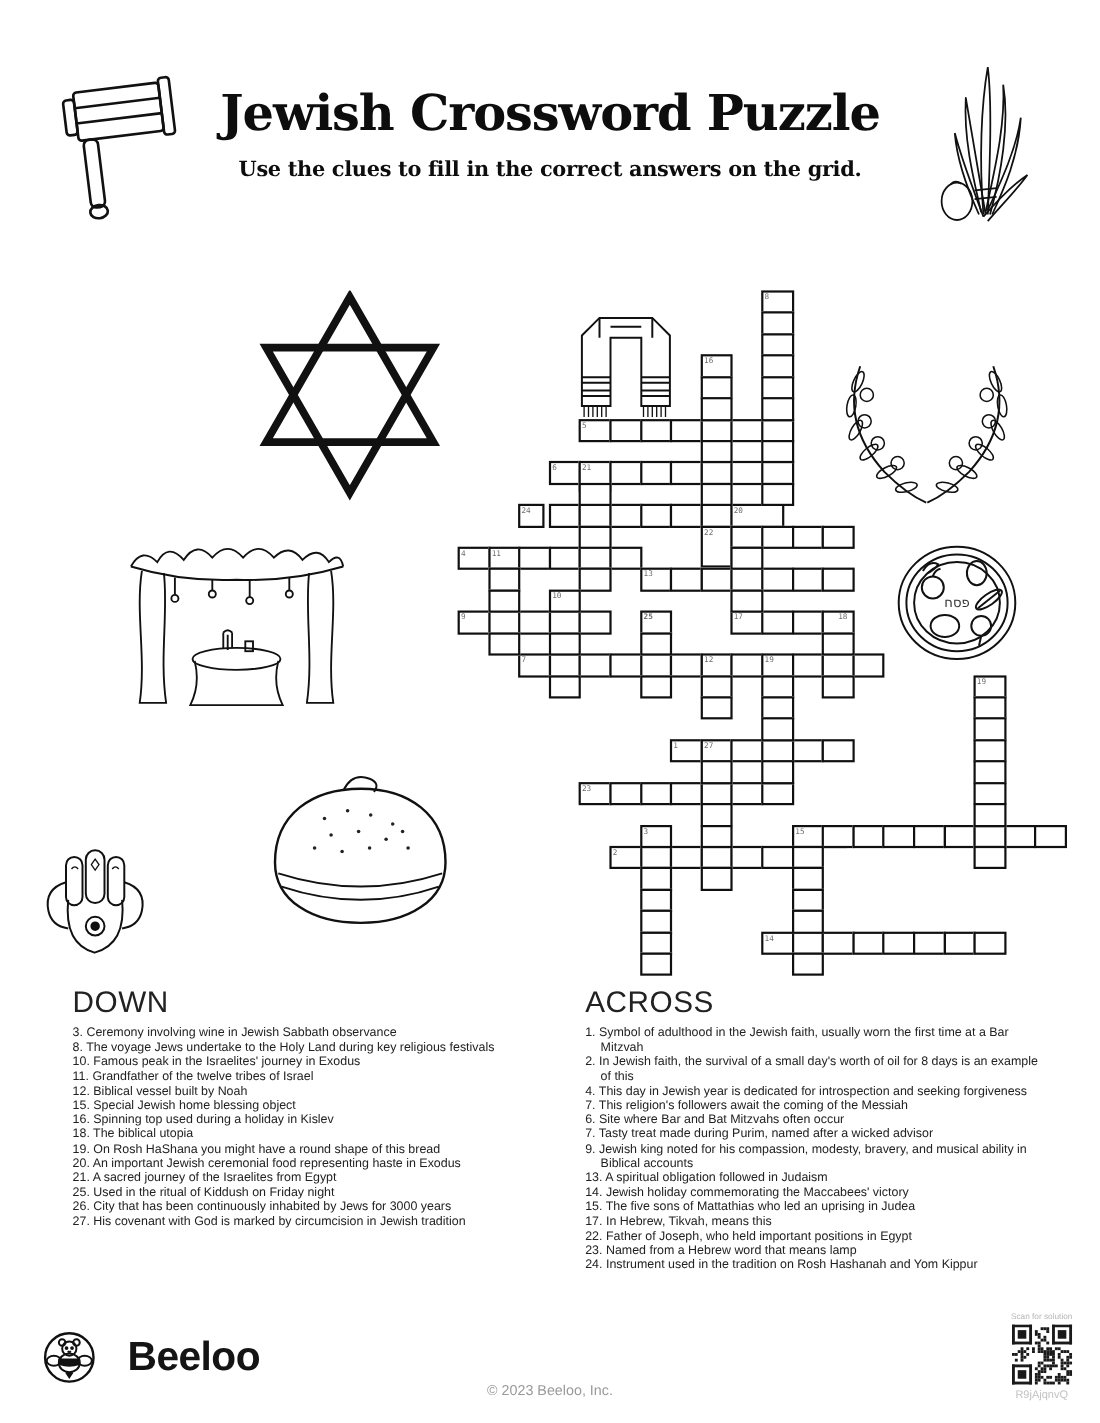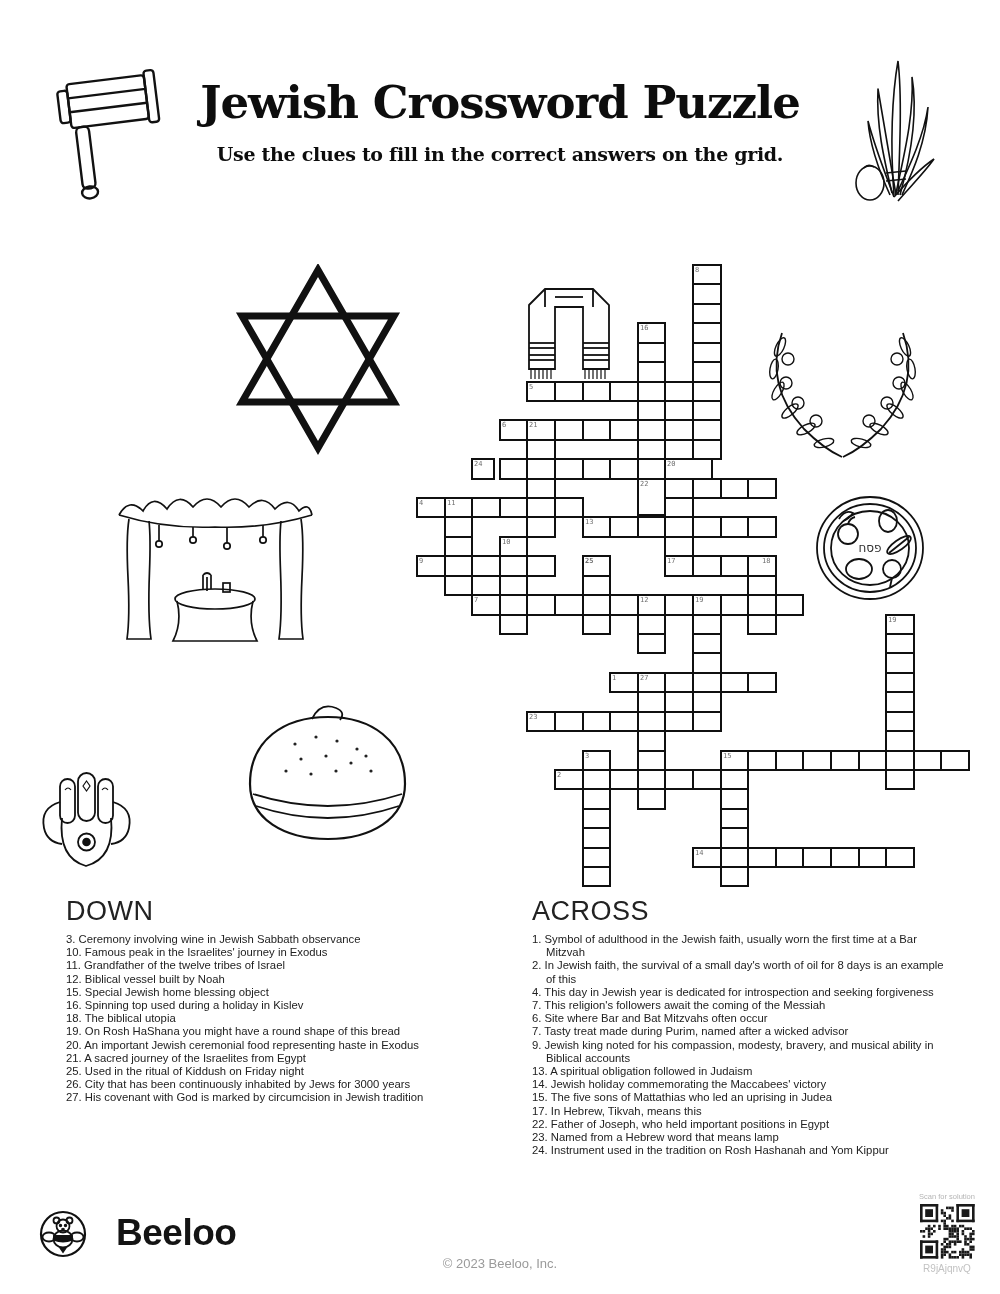--- a/index.html
+++ b/index.html
@@ -408,20 +408,21 @@
         <circle cx="71" cy="76" r="1.6"></circle>
       <circle cx="96" cy="73" r="1.6"></circle>
         <circle cx="126" cy="58" r="1.6"></circle>
     </g>
   </svg>
 
   <div class="abs" style="left:66px;top:896px;width:405px;">
     <div class="section-header">DOWN</div>
     <div class="clue-list" style="margin-top:6px;">
         <div class="clue">3. Ceremony involving wine in Jewish Sabbath observance</div>
+        <div class="clue">8. The voyage Jews undertake to the Holy Land during key religious festivals</div>
         <div class="clue">10. Famous peak in the Israelites' journey in Exodus</div>
         <div class="clue">11. Grandfather of the twelve tribes of Israel</div>
         <div class="clue">12. Biblical vessel built by Noah</div>
         <div class="clue">15. Special Jewish home blessing object</div>
         <div class="clue">16. Spinning top used during a holiday in Kislev</div>
         <div class="clue">18. The biblical utopia</div>
         <div class="clue">19. On Rosh HaShana you might have a round shape of this bread</div>
         <div class="clue">20. An important Jewish ceremonial food representing haste in Exodus</div>
         <div class="clue">21. A sacred journey of the Israelites from Egypt</div>
         <div class="clue">25. Used in the ritual of Kiddush on Friday night</div>

